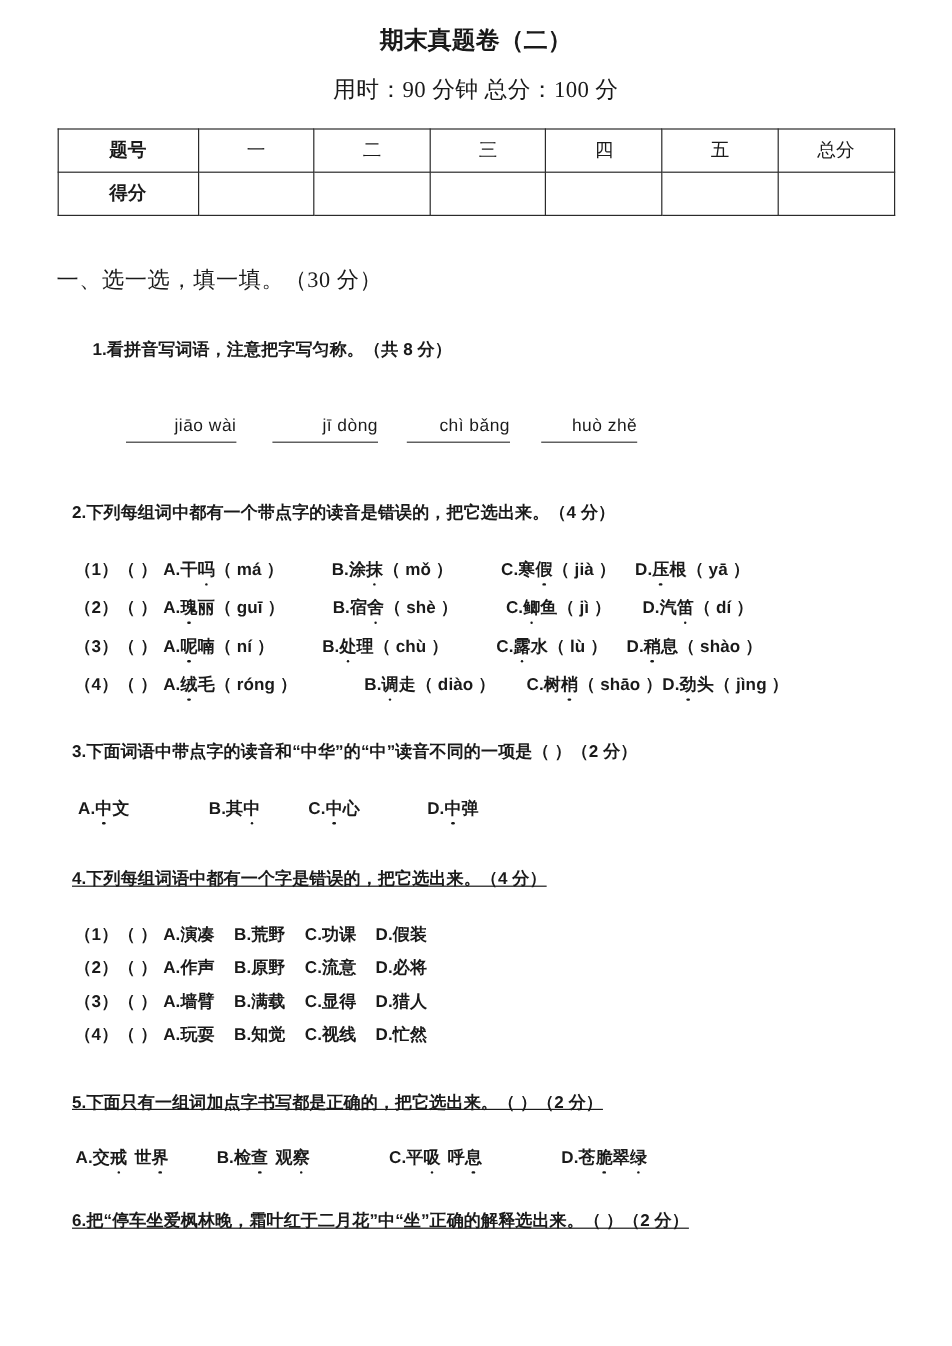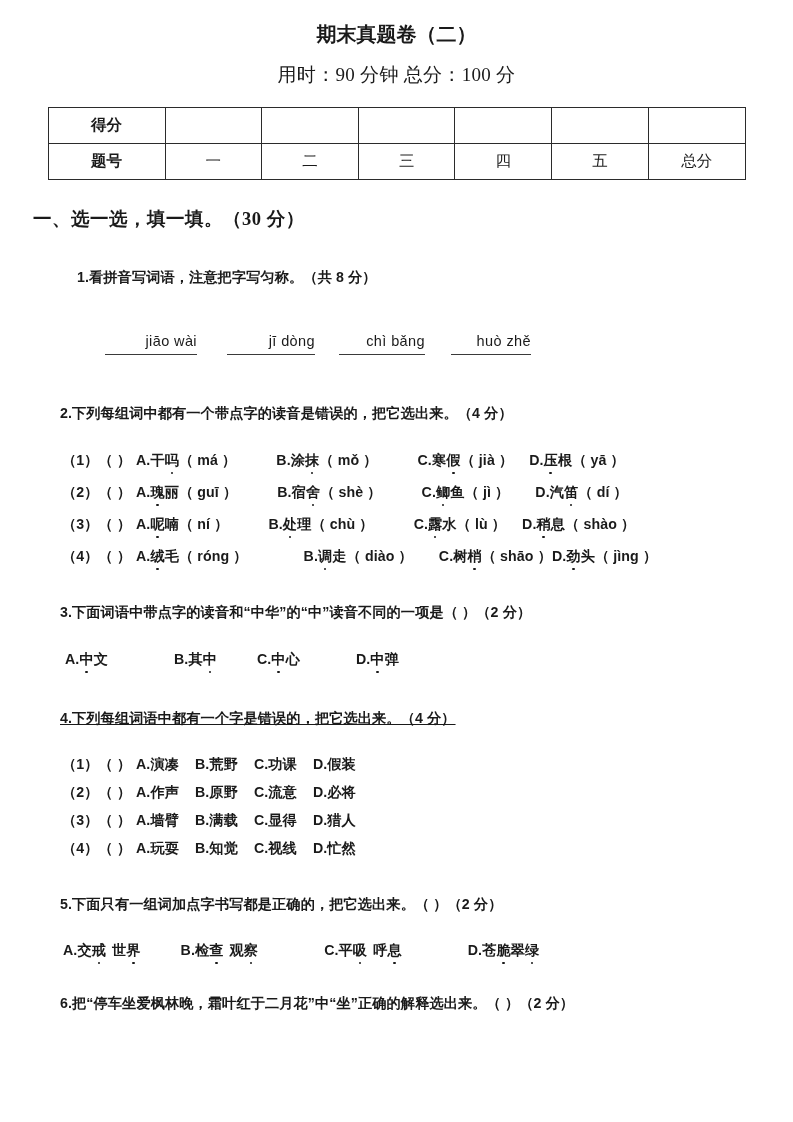--- a/index.html
+++ b/index.html
@@ -79,40 +79,40 @@
   }
   table.score-table td.rowhead {
     width: 116px;
   }
   table.score-table td.blank { }
 
   
   .section-heading {
     font-family: "Liberation Serif", "DejaVu Serif", serif;
     font-size: 18.5px;
-    font-weight: 700;
-    margin: 0;
+    font-weight: 400;
+    margin: 14px;
     padding: 26px 0 0 33px;
     letter-spacing: 0.5px;
   }
 
   
   .q {
     font-family: "Liberation Sans", "DejaVu Sans", sans-serif;
     padding-left: 62px;
     font-size: 14.2px;
     font-weight: 700;
     letter-spacing: 0.1px;
   }
   .q-stem {
     margin: 15px;
     padding-top: 22px;
     white-space: nowrap;
   }
-  .q5 .q-stem, .q6 .q-stem { padding-left: 0; }
+  .q5 .q-stem, .q6 .q-stem { padding-left: 0; text-decoration: underline; }
 
   .opts-row {
     margin: 0;
     padding-top: 13px;
     white-space: nowrap;
     font-size: 14.2px;
     font-weight: 700;
   }
   .opts-row .lead {
     display: inline-block;
@@ -171,37 +171,37 @@
 
 <div class="page">
 
   <h2 class="title-sub">期末真题卷（二）</h2>
   <p class="title-meta">用时：90 分钟   总分：100 分</p>
 
   <div class="score-table-wrap">
     <table class="score-table">
       <tbody>
         <tr>
-          <td class="rowhead">得分</td>
-          <td class="blank"></td>
-          <td class="blank"></td>
-          <td class="blank"></td>
-          <td class="blank"></td>
-          <td class="blank"></td>
-          <td class="blank"></td>
-        </tr>
-        <tr>
           <td class="rowhead">题号</td>
           <td class="colnum">一</td>
           <td class="colnum">二</td>
           <td class="colnum">三</td>
           <td class="colnum">四</td>
           <td class="colnum">五</td>
           <td class="colnum">总分</td>
         </tr>
+        <tr>
+          <td class="rowhead">得分</td>
+          <td class="blank"></td>
+          <td class="blank"></td>
+          <td class="blank"></td>
+          <td class="blank"></td>
+          <td class="blank"></td>
+          <td class="blank"></td>
+        </tr>
       </tbody>
     </table>
   </div>
 
   <div class="section-heading">一、选一选，填一填。（30 分）</div>
 
   <div class="q q1">
     <p class="q-stem">1.看拼音写词语，注意把字写匀称。（共 8 分）</p>
   </div>
   <div class="pinyin-row">

